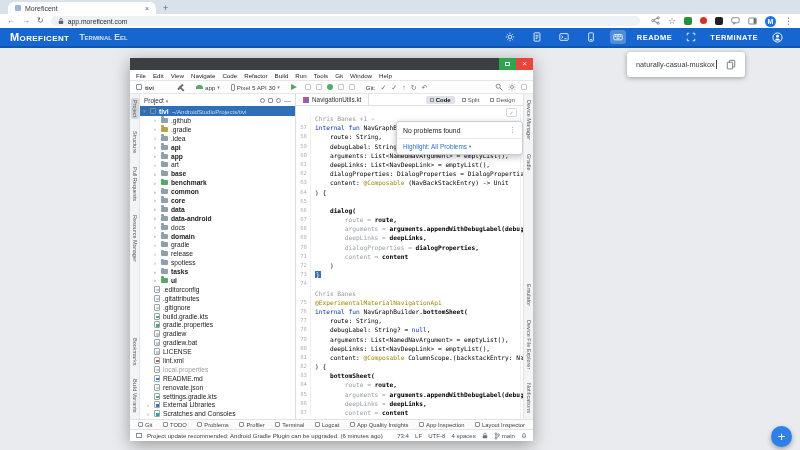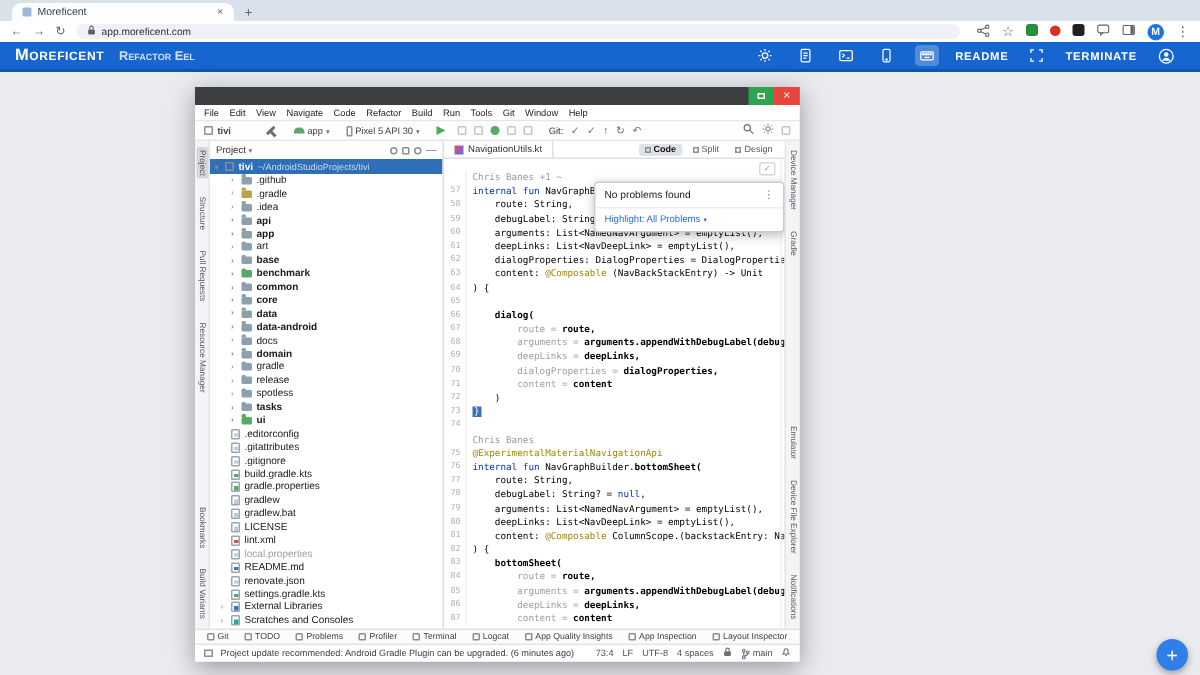--- a/index.html
+++ b/index.html
@@ -185,21 +185,21 @@
           </svg></span>
         <span>
           <span class="avatar">M</span>
         </span>
         <span><span class="glyph">⋮</span></span>
       </div>
   </div>
 
   <div class="appbar">
     <span class="brand">Moreficent</span>
-    <span class="session">Refactor Eel</span>
+    <span class="session">Terminal Eel</span>
     <div class="appbar-right" id="appbar-actions">
         <span class="ab-icon">
           <svg width="10" height="10" viewBox="0 0 12 12" fill="none" stroke="#fff">
             <circle cx="6" cy="6" r="2.2"></circle>
             <path d="M6 .8V2.3M6 9.7v1.5M.8 6h1.5M9.7 6h1.5M2.2 2.2l1.1 1.1M8.7 8.7l1.1 1.1M2.2 9.8l1.1-1.1M8.7 3.3l1.1-1.1"></path>
           </svg>
         </span>
         <span class="ab-icon">
           <svg width="10" height="10" viewBox="0 0 12 12" fill="none" stroke="#fff">
             <rect x="2.5" y="1" width="7" height="10" rx="1"></rect>
@@ -238,20 +238,30 @@
         <span class="ab-icon">
           <svg width="11" height="11" viewBox="0 0 12 12">
             <circle cx="6" cy="6" r="5" fill="none" stroke="#fff"></circle>
             <circle cx="6" cy="4.7" r="1.6" fill="#fff"></circle>
             <path d="M2.9 9.3c.7-1.6 1.8-2.3 3.1-2.3s2.4.7 3.1 2.3" fill="#fff"></path>
           </svg>
         </span>
       </div>
   </div>
 
+  <div class="popover">
+    <span class="val">naturally-casual-muskox</span>
+    <span class="caret"></span>
+    <span class="copybtn">
+      <svg width="10" height="11" viewBox="0 0 12 13" fill="none" stroke="#5f6368">
+          <rect x="4" y="1.5" width="6.5" height="8" rx="1"></rect>
+          <rect x="1.5" y="3.8" width="6.5" height="8" rx="1" fill="#fff"></rect>
+        </svg>
+    </span>
+  </div>
 
   <div class="ide">
     <div class="titlebar">
       <span class="win-btn max">
           <span class="maxglyph"></span>
         </span>
       <span class="win-btn close">×</span>
     </div>
 
     <div class="menubar" id="menu-bar">

